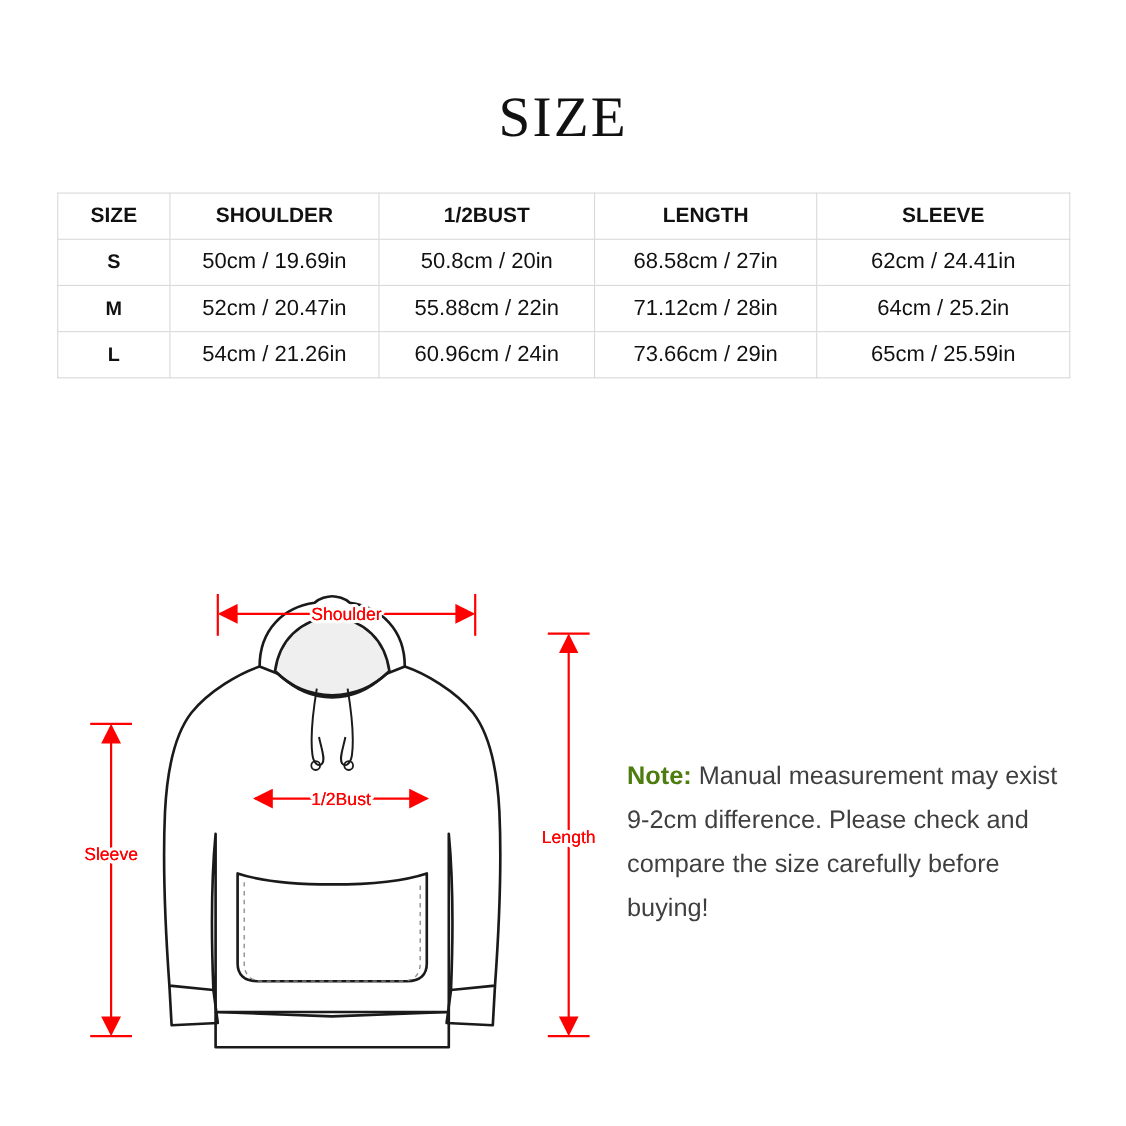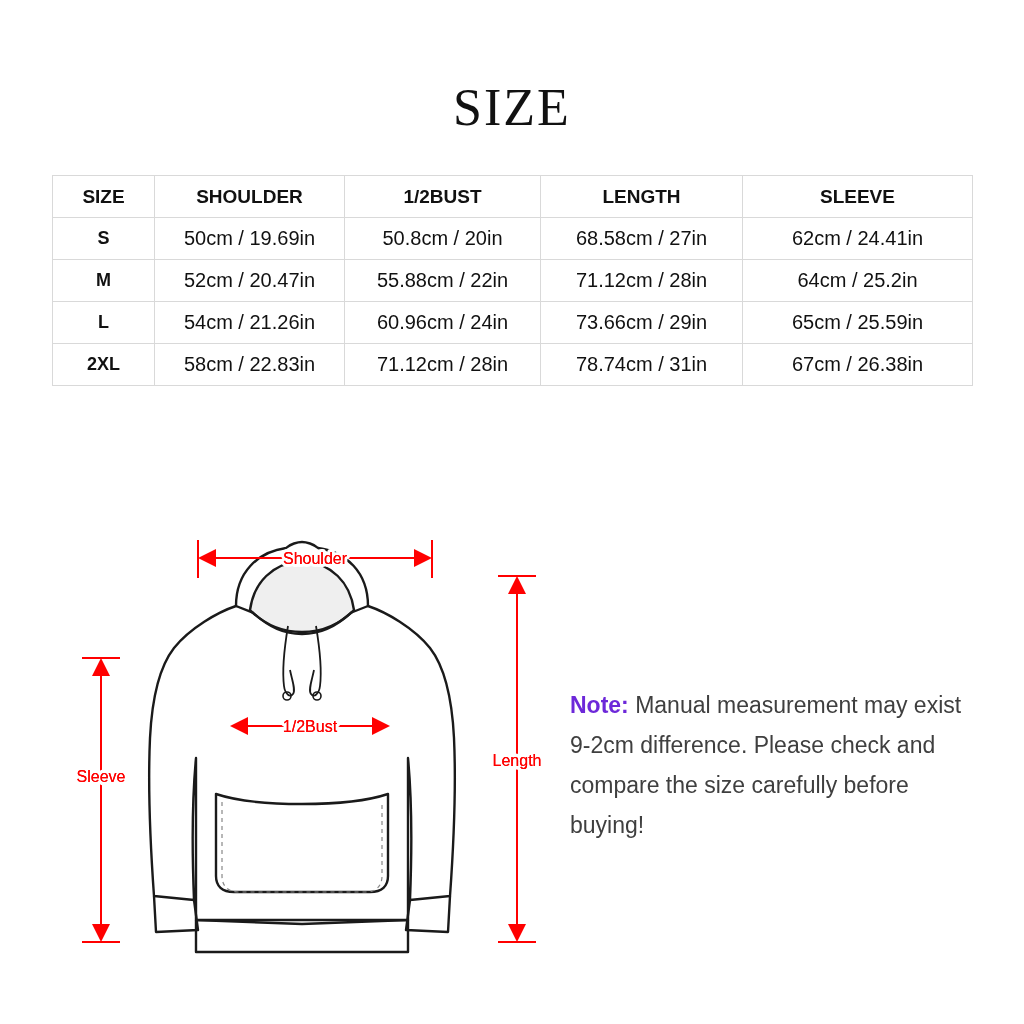--- a/index.html
+++ b/index.html
@@ -77,21 +77,21 @@
     position: absolute;
     top: 685px;
     left: 570px;
     width: 400px;
     font-size: 23px;
     line-height: 40px;
     color: #3f3f3f;
   }
   #note .note-label {
     font-weight: bold;
-    color: #6d28d9;
+    color: #4d7c0f;
   }
 </style>
 </head>
 <body>
 
 <div id="title">SIZE</div>
 
 <table id="size-table">
   <colgroup>
     <col class="c0">
@@ -123,27 +123,20 @@
       <td>55.88cm / 22in</td>
       <td>71.12cm / 28in</td>
       <td>64cm / 25.2in</td>
     </tr>
     <tr>
       <td>L</td>
       <td>54cm / 21.26in</td>
       <td>60.96cm / 24in</td>
       <td>73.66cm / 29in</td>
       <td>65cm / 25.59in</td>
-    </tr>
-    <tr>
-      <td>2XL</td>
-      <td>58cm / 22.83in</td>
-      <td>71.12cm / 28in</td>
-      <td>78.74cm / 31in</td>
-      <td>67cm / 26.38in</td>
     </tr>
   </tbody>
 </table>
 
 <div id="diagram">
   <svg width="520" height="480" viewBox="0 0 520 480" xmlns="http://www.w3.org/2000/svg">
     <defs>
       <marker id="arrR" markerWidth="9" markerHeight="9" refX="8" refY="4.5" orient="auto">
         <path d="M0,0 L9,4.5 L0,9 z" fill="#ff0000"></path>
       </marker>

